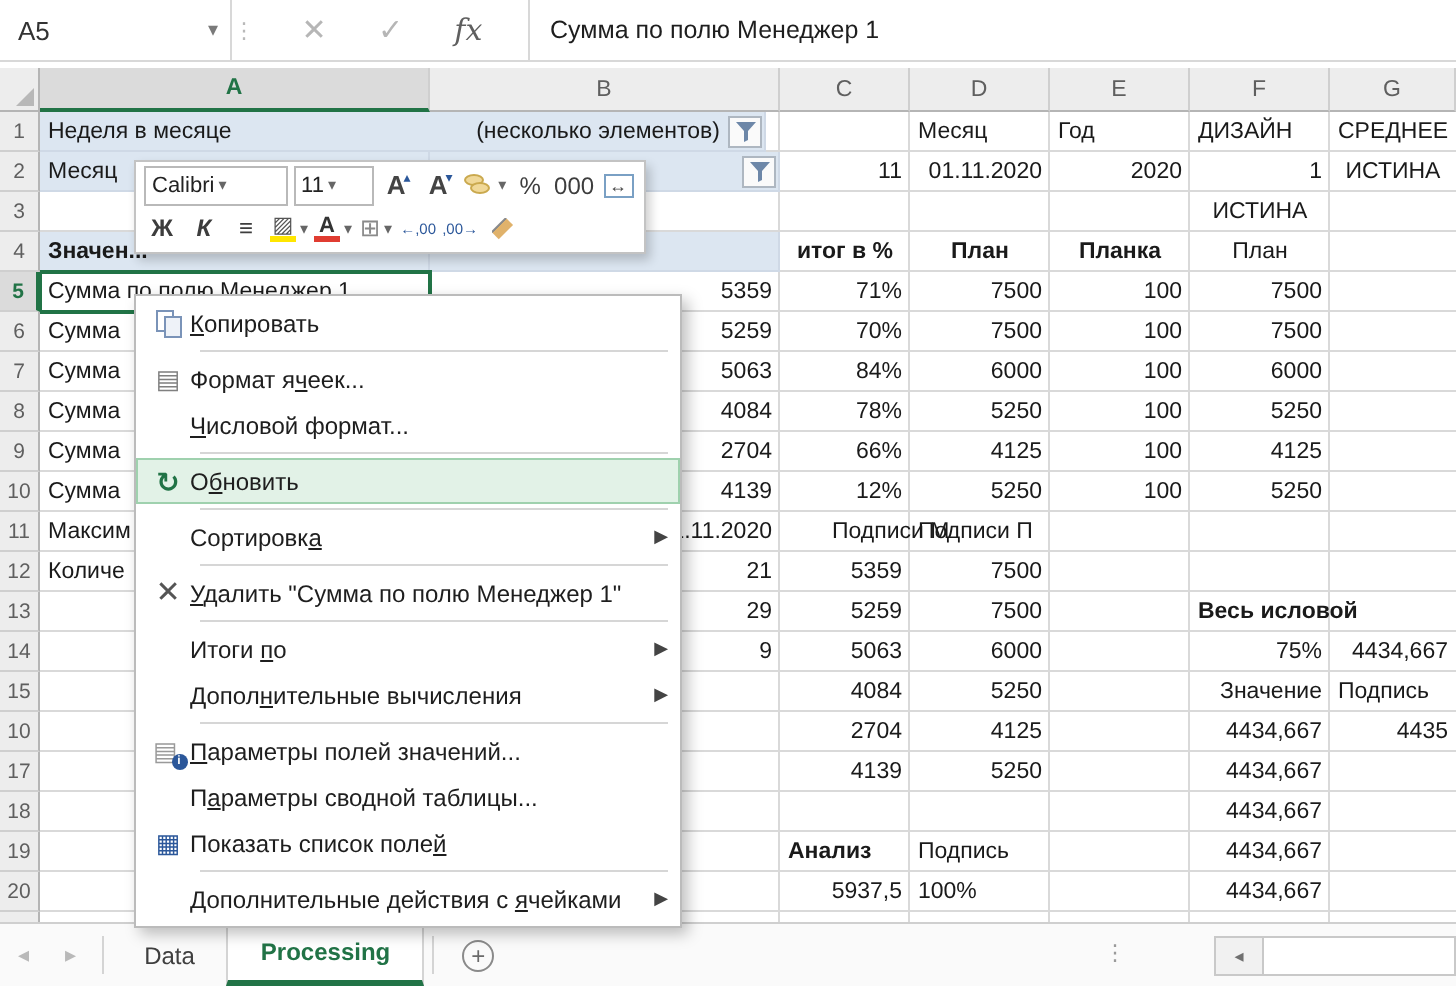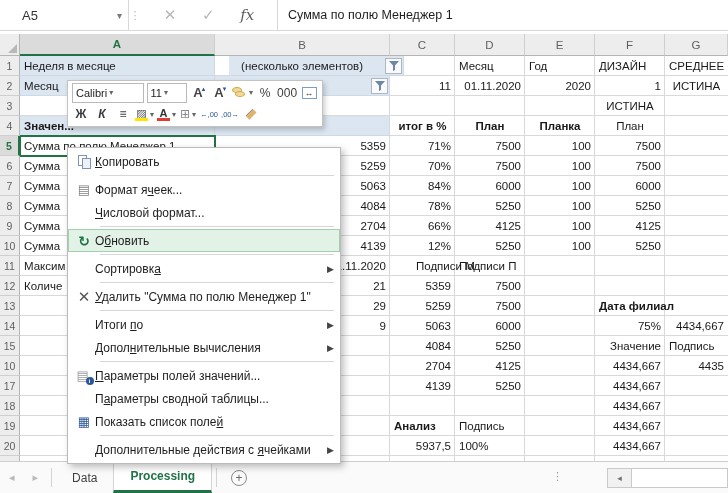--- a/index.html
+++ b/index.html
@@ -2,21 +2,21 @@
 <html><head>
 <meta charset="utf-8">
 <style>
   html,body{margin:0;padding:0;background:#fff;}
   .screen{position:relative;width:728px;height:493px;background:#fff;overflow:hidden;
           font-family:"Liberation Sans","DejaVu Sans",sans-serif;color:#1b1b1b;}
   
   .formula-bar{position:absolute;left:0;top:0;width:728px;height:30px;background:#fff;
                border-bottom:1px solid #d8d8d8;display:flex;align-items:stretch;}
   .name-box{width:100px;display:flex;align-items:center;justify-content:space-between;
-            padding:0 6px 0 22px;border-right:1px solid #d8d8d8;font-size:13px;color:#333;}
+            padding:0 6px 0 9px;border-right:1px solid #d8d8d8;font-size:13px;color:#333;}
   .nb-arrow{color:#7a7a7a;font-size:10px;}
   .fb-dots{width:12px;display:flex;align-items:center;justify-content:center;color:#b9b9b9;font-size:11px;}
   .fx-box{width:116px;display:flex;align-items:center;justify-content:space-around;
           border-right:1px solid #d8d8d8;padding:0 10px;}
   .fx-cancel,.fx-enter{color:#b6b6b6;font-size:15px;font-weight:bold;}
   .fx-fx{font-family:"DejaVu Serif","Liberation Serif",serif;font-style:italic;font-size:15px;color:#5f5f5f;}
   .fb-formula{flex:1;display:flex;align-items:center;padding-left:10px;font-size:12.5px;color:#1e1e1e;}
   
   .sheet{position:absolute;left:0;top:32px;width:728px;height:429px;background:#fff;overflow:hidden;}
   .corner{position:absolute;left:0;top:2px;width:20px;height:22px;background:#EDEDED;
@@ -163,21 +163,21 @@
         <div class="row-h" style="top: 424px;">21</div>
       </div>
     <div id="grid-body">
         <div class="vline" style="left: 194px;"></div>
         <div class="vline" style="left: 369px;"></div>
         <div class="vline" style="left: 434px;"></div>
         <div class="vline" style="left: 504px;"></div>
         <div class="vline" style="left: 574px;"></div>
         <div class="vline" style="left: 644px;"></div>
         <div class="cell blue" style="left: 0px; width: 195px; top: 0px;">Неделя в месяце</div>
-        <div class="cell r blue" style="left: 209px; width: 175px; top: 0px; padding-right: 40px;">(несколько элементов)<span class="filter-btn">
+        <div class="cell r blue" style="left: 188px; width: 175px; top: 0px; padding-right: 22px;">(несколько элементов)<span class="filter-btn">
             <svg width="10" height="10" viewBox="0 0 10 10">
               <path d="M0 0h10L6 4.5V9L4 10V4.5Z" fill="#6d87a8"></path>
             </svg>
           </span></div>
         <div class="cell" style="left: 435px; width: 70px; top: 0px;">Месяц</div>
         <div class="cell" style="left: 505px; width: 70px; top: 0px;">Год</div>
         <div class="cell" style="left: 575px; width: 70px; top: 0px;">ДИЗАЙН</div>
         <div class="cell" style="left: 645px; width: 63px; top: 0px;">СРЕДНЕЕ</div>
         <div class="cell blue" style="left: 0px; width: 195px; top: 20px;">Месяц</div>
         <div class="cell blue" style="left: 195px; width: 175px; top: 20px; padding-right: 22px;">
@@ -239,21 +239,21 @@
         <div class="cell r" style="left: 195px; width: 175px; top: 200px;">01.11.2020</div>
         <div class="cell" style="left: 392px; width: 65px; top: 200px;">Подписи М</div>
         <div class="cell" style="left: 435px; width: 70px; top: 200px;">Подписи П</div>
         <div class="cell" style="left: 0px; width: 195px; top: 220px;">Количе</div>
         <div class="cell r" style="left: 195px; width: 175px; top: 220px;">21</div>
         <div class="cell r" style="left: 370px; width: 65px; top: 220px;">5359</div>
         <div class="cell r" style="left: 435px; width: 70px; top: 220px;">7500</div>
         <div class="cell r" style="left: 195px; width: 175px; top: 240px;">29</div>
         <div class="cell r" style="left: 370px; width: 65px; top: 240px;">5259</div>
         <div class="cell r" style="left: 435px; width: 70px; top: 240px;">7500</div>
-        <div class="cell b" style="left: 575px; width: 70px; top: 240px;">Дата филиал</div>
+        <div class="cell b" style="left: 575px; width: 70px; top: 240px;">Весь исловой</div>
         <div class="cell r" style="left: 195px; width: 175px; top: 260px;">9</div>
         <div class="cell r" style="left: 370px; width: 65px; top: 260px;">5063</div>
         <div class="cell r" style="left: 435px; width: 70px; top: 260px;">6000</div>
         <div class="cell r" style="left: 575px; width: 70px; top: 260px;">75%</div>
         <div class="cell r" style="left: 645px; width: 63px; top: 260px;">4434,667</div>
         <div class="cell r" style="left: 370px; width: 65px; top: 280px;">4084</div>
         <div class="cell r" style="left: 435px; width: 70px; top: 280px;">5250</div>
         <div class="cell r" style="left: 575px; width: 70px; top: 280px;">Значение</div>
         <div class="cell" style="left: 645px; width: 63px; top: 280px;">Подпись</div>
         <div class="cell r" style="left: 370px; width: 65px; top: 300px;">2704</div>

